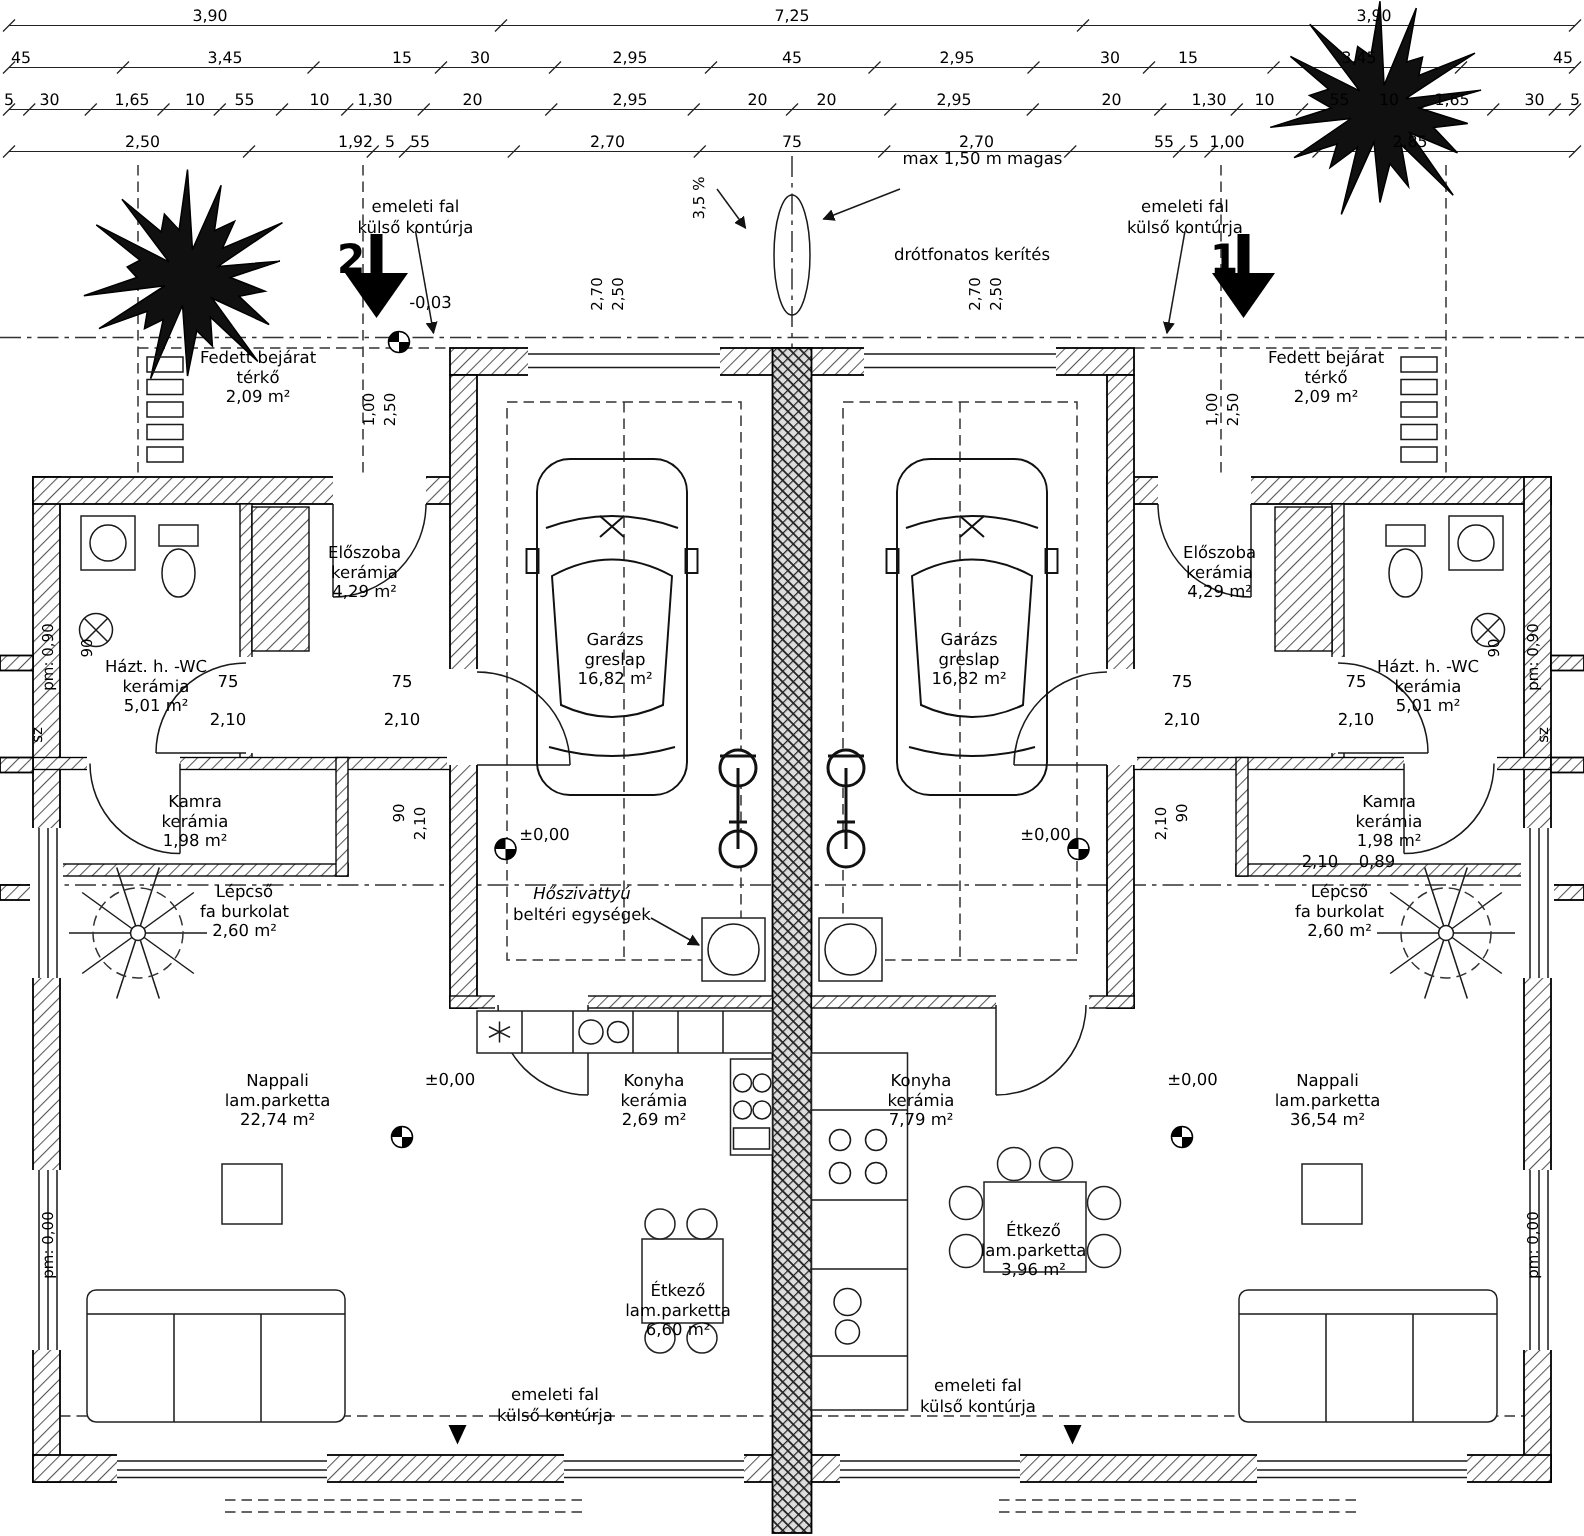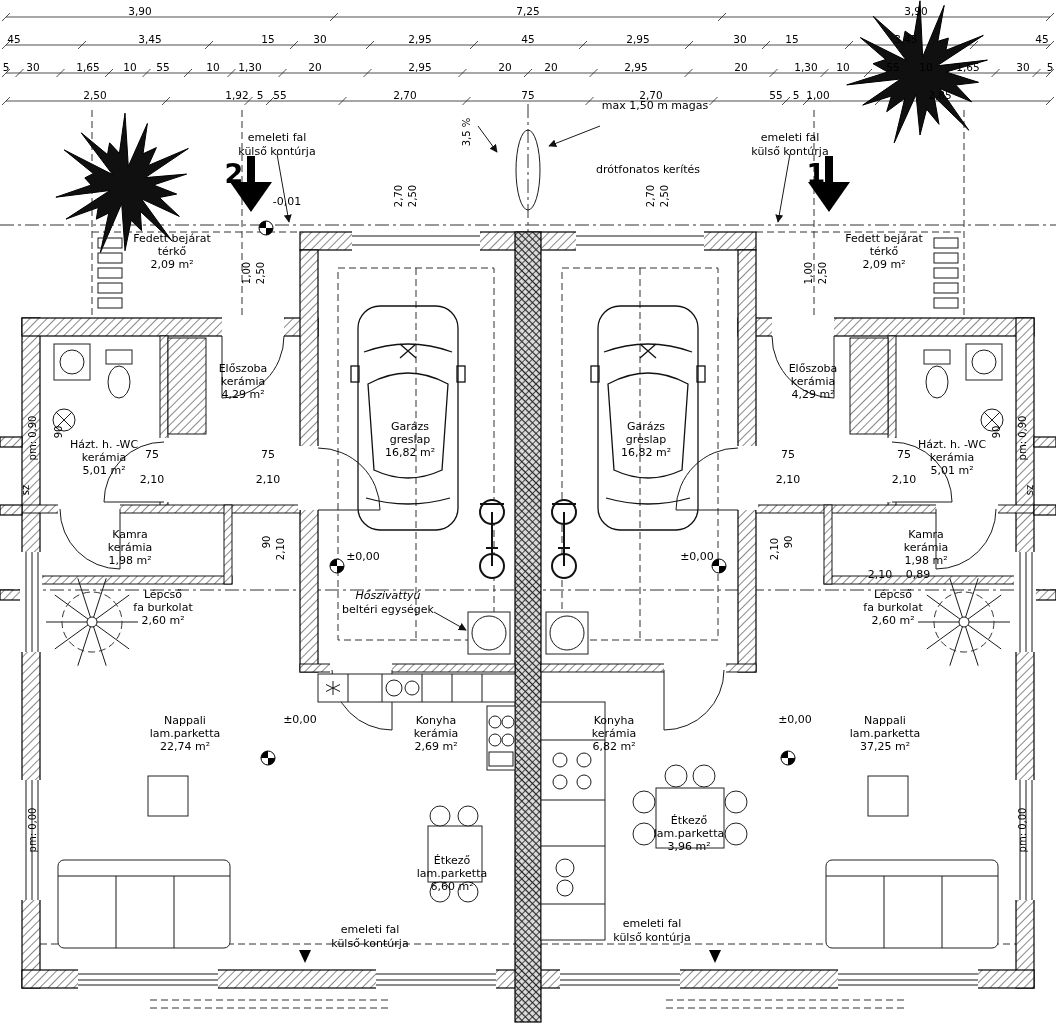--- a/index.html
+++ b/index.html
@@ -506,31 +506,31 @@
         <span style="display: block;">2,60 m²</span>
       </div>
       <div class="room" style="left: 185px; top: 714px;">
         <span style="display: block;">Nappali</span>
         <span style="display: block;">lam.parketta</span>
         <span style="display: block;">22,74 m²</span>
       </div>
       <div class="room" style="left: 885px; top: 714px;">
         <span style="display: block;">Nappali</span>
         <span style="display: block;">lam.parketta</span>
-        <span style="display: block;">37,25 m²</span>
+        <span style="display: block;">36,54 m²</span>
       </div>
       <div class="room" style="left: 436px; top: 714px;">
         <span style="display: block;">Konyha</span>
         <span style="display: block;">kerámia</span>
         <span style="display: block;">2,69 m²</span>
       </div>
       <div class="room" style="left: 614px; top: 714px;">
         <span style="display: block;">Konyha</span>
         <span style="display: block;">kerámia</span>
-        <span style="display: block;">6,82 m²</span>
+        <span style="display: block;">7,79 m²</span>
       </div>
       <div class="room" style="left: 452px; top: 854px;">
         <span style="display: block;">Étkező</span>
         <span style="display: block;">lam.parketta</span>
         <span style="display: block;">6,60 m²</span>
       </div>
       <div class="room" style="left: 689px; top: 814px;">
         <span style="display: block;">Étkező</span>
         <span style="display: block;">lam.parketta</span>
         <span style="display: block;">3,96 m²</span>
@@ -543,21 +543,21 @@
       <span class="lbl" style="left: 790px; top: 146px;">külső kontúrja</span>
       <span class="lbl" style="left: 370px; top: 924px;">emeleti fal</span>
       <span class="lbl" style="left: 370px; top: 938px;">külső kontúrja</span>
       <span class="lbl" style="left: 652px; top: 918px;">emeleti fal</span>
       <span class="lbl" style="left: 652px; top: 932px;">külső kontúrja</span>
       <span class="lbl" style="left: 388px; top: 590px; font-style: italic;">Hőszivattyú</span>
       <span class="lbl" style="left: 388px; top: 604px;">beltéri egységek</span>
       <span class="lbl rot" style="left: 467px; top: 132px;">3,5 %</span>
       <span class="lbl big" style="left: 234px; top: 160px;">2</span>
       <span class="lbl big" style="left: 816px; top: 160px;">1</span>
-      <span class="lbl" style="left: 287px; top: 196px;">-0,01</span>
+      <span class="lbl" style="left: 287px; top: 196px;">-0,03</span>
       <span class="lbl" style="left: 363px; top: 551px;">±0,00</span>
       <span class="lbl" style="left: 697px; top: 551px;">±0,00</span>
       <span class="lbl" style="left: 300px; top: 714px;">±0,00</span>
       <span class="lbl" style="left: 795px; top: 714px;">±0,00</span>
       <span class="lbl rot" style="left: 399px; top: 196px;">2,70</span>
       <span class="lbl rot" style="left: 413px; top: 196px;">2,50</span>
       <span class="lbl rot" style="left: 651px; top: 196px;">2,70</span>
       <span class="lbl rot" style="left: 665px; top: 196px;">2,50</span>
       <span class="lbl rot" style="left: 247px; top: 273px;">1,00</span>
       <span class="lbl rot" style="left: 261px; top: 273px;">2,50</span>

